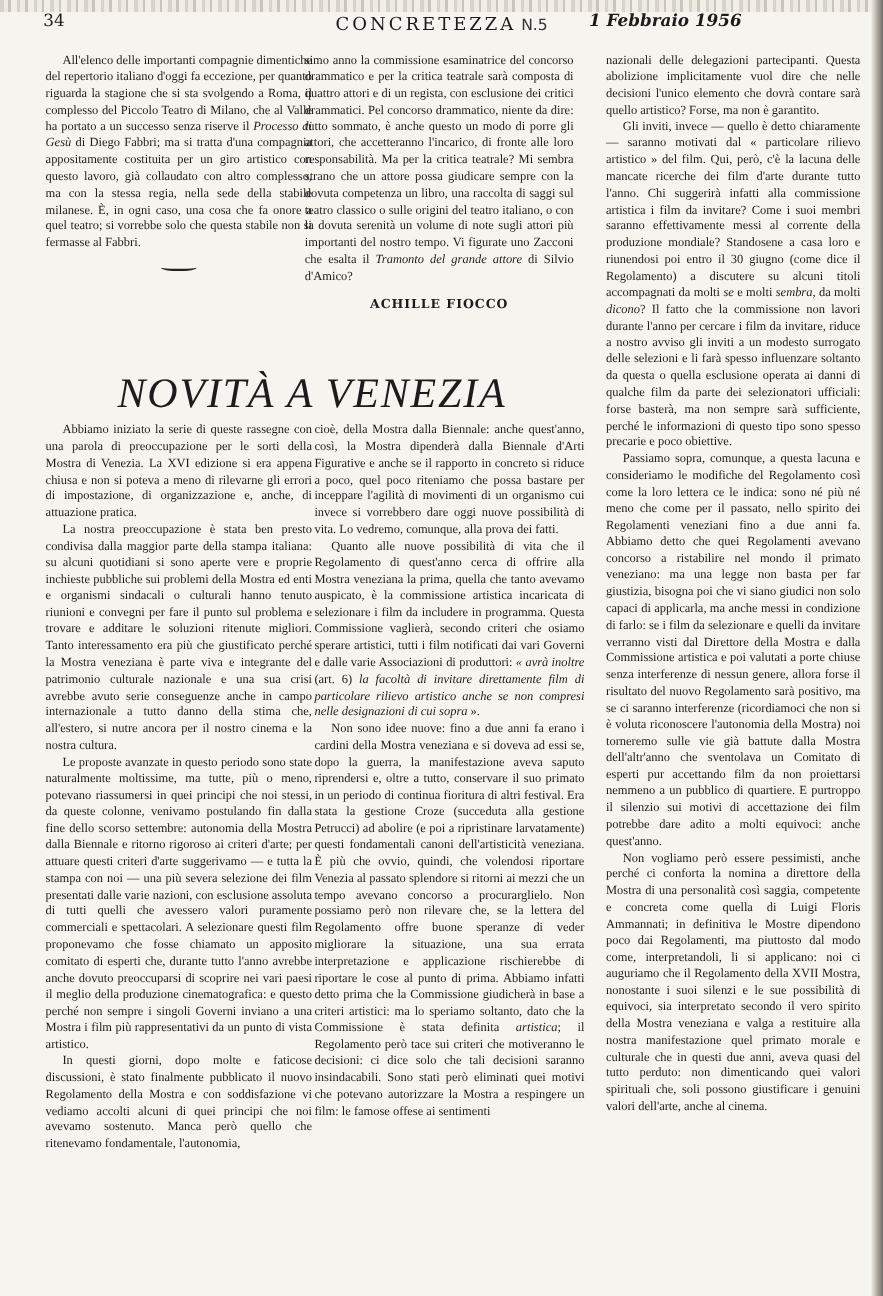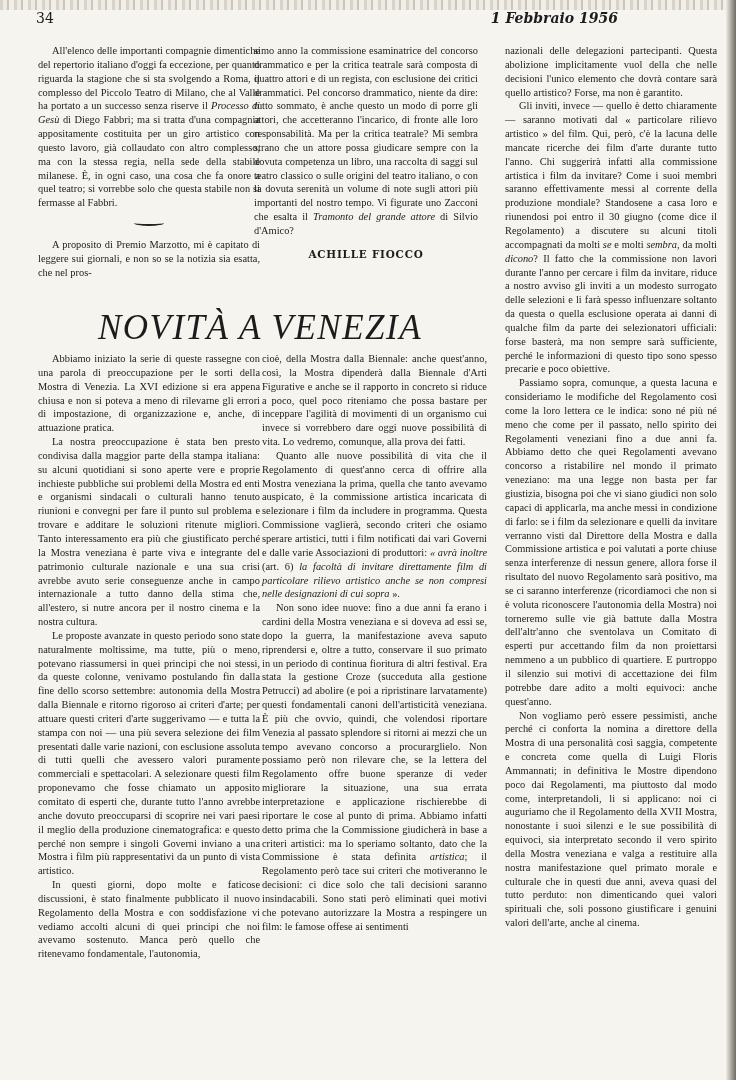--- a/index.html
+++ b/index.html
@@ -27,27 +27,29 @@
   .headline{position:absolute;left:60px;top:308px;width:400px;text-align:center;font-size:35px;letter-spacing:1.5px;font-family:"Liberation Serif","DejaVu Serif",serif;font-style:italic;}
 </style>
 </head>
 <body>
 
 <div class="scan-top"></div>
 <div class="scan-right"></div>
 
 <div class="header">
   <span class="page-num">34</span>
+  <div class="masthead">
+    <span>CONCRETEZZA</span><span class="hand">N.5</span>
+  </div>
   <span class="date">1 Febbraio 1956</span>
 </div>
 
 <div class="col c1">
   <p><span>All'elenco delle importanti compagnie dimentiche del repertorio italiano d'oggi fa eccezione, per quanto riguarda la stagione che si sta svolgendo a Roma, il complesso del Piccolo Teatro di Milano, che al Valle ha portato a un successo senza riserve il </span><i>Processo di Gesù</i><span> di Diego Fabbri; ma si tratta d'una compagnia appositamente costituita per un giro artistico con questo lavoro, già collaudato con altro complesso, ma con la stessa regia, nella sede della stabile milanese. È, in ogni caso, una cosa che fa onore a quel teatro; si vorrebbe solo che questa stabile non si fermasse al Fabbri.</span></p>
   <span class="divider"></span>
-  <p>A proposito di Premio Marzotto, mi è capitato di leggere sui giornali, e non so se la notizia sia esatta, che nel pros-</p>
 </div>
 
 <div class="col c2">
   <p class="noind"><span>simo anno la commissione esaminatrice del concorso drammatico e per la critica teatrale sarà composta di quattro attori e di un regista, con esclusione dei critici drammatici. Pel concorso drammatico, niente da dire: tutto sommato, è anche questo un modo di porre gli attori, che accetteranno l'incarico, di fronte alle loro responsabilità. Ma per la critica teatrale? Mi sembra strano che un attore possa giudicare sempre con la dovuta competenza un libro, una raccolta di saggi sul teatro classico o sulle origini del teatro italiano, o con la dovuta serenità un volume di note sugli attori più importanti del nostro tempo. Vi figurate uno Zacconi che esalta il </span><i>Tramonto del grande attore</i><span> di Silvio d'Amico?</span></p>
   <div class="sig">ACHILLE FIOCCO</div>
 </div>
 
 <div class="headline">NOVITÀ A VENEZIA</div>
 
 <div class="col c1b">
@@ -57,18 +59,18 @@
   <p>In questi giorni, dopo molte e faticose discussioni, è stato finalmente pubblicato il nuovo Regolamento della Mostra e con soddisfazione vi vediamo accolti alcuni di quei principi che noi avevamo sostenuto. Manca però quello che ritenevamo fondamentale, l'autonomia,</p>
 </div>
 
 <div class="col c2b">
   <p class="noind">cioè, della Mostra dalla Biennale: anche quest'anno, così, la Mostra dipenderà dalla Biennale d'Arti Figurative e anche se il rapporto in concreto si riduce a poco, quel poco riteniamo che possa bastare per inceppare l'agilità di movimenti di un organismo cui invece si vorrebbero dare oggi nuove possibilità di vita. Lo vedremo, comunque, alla prova dei fatti.</p>
   <p><span>Quanto alle nuove possibilità di vita che il Regolamento di quest'anno cerca di offrire alla Mostra veneziana la prima, quella che tanto avevamo auspicato, è la commissione artistica incaricata di selezionare i film da includere in programma. Questa Commissione vaglierà, secondo criteri che osiamo sperare artistici, tutti i film notificati dai vari Governi e dalle varie Associazioni di produttori: </span><i><span>« avrà inoltre</span></i><span> (art. 6) </span><i><span>la facoltà di invitare direttamente film di particolare rilievo artistico anche se non compresi nelle designazioni di cui sopra</span></i><span> ».</span></p>
   <p><span>Non sono idee nuove: fino a due anni fa erano i cardini della Mostra veneziana e si doveva ad essi se, dopo la guerra, la manifestazione aveva saputo riprendersi e, oltre a tutto, conservare il suo primato in un periodo di continua fioritura di altri festival. Era stata la gestione Croze (succeduta alla gestione Petrucci) ad abolire (e poi a ripristinare larvatamente) questi fondamentali canoni dell'artisticità veneziana. È più che ovvio, quindi, che volendosi riportare Venezia al passato splendore si ritorni ai mezzi che un tempo avevano concorso a procurarglielo. Non possiamo però non rilevare che, se la lettera del Regolamento offre buone speranze di veder migliorare la situazione, una sua errata interpretazione e applicazione rischierebbe di riportare le cose al punto di prima. Abbiamo infatti detto prima che la Commissione giudicherà in base a criteri artistici: ma lo speriamo soltanto, dato che la Commissione è stata definita </span><i>artistica</i><span>; il Regolamento però tace sui criteri che motiveranno le decisioni: ci dice solo che tali decisioni saranno insindacabili. Sono stati però eliminati quei motivi che potevano autorizzare la Mostra a respingere un film: le famose offese ai sentimenti</span></p>
 </div>
 
 <div class="col c3">
-  <p class="noind">nazionali delle delegazioni partecipanti. Questa abolizione implicitamente vuol della che nelle decisioni l'unico elemento che dovrà contare sarà quello artistico? Forse, ma non è garantito.</p>
+  <p class="noind">nazionali delle delegazioni partecipanti. Questa abolizione implicitamente vuol dire che nelle decisioni l'unico elemento che dovrà contare sarà quello artistico? Forse, ma non è garantito.</p>
   <p><span>Gli inviti, invece — quello è detto chiaramente — saranno motivati dal « particolare rilievo artistico » del film. Qui, però, c'è la lacuna delle mancate ricerche dei film d'arte durante tutto l'anno. Chi suggerirà infatti alla commissione artistica i film da invitare? Come i suoi membri saranno effettivamente messi al corrente della produzione mondiale? Standosene a casa loro e riunendosi poi entro il 30 giugno (come dice il Regolamento) a discutere su alcuni titoli accompagnati da molti </span><i>se</i><span> e molti </span><i>sembra</i><span>, da molti </span><i>dicono</i><span>? Il fatto che la commissione non lavori durante l'anno per cercare i film da invitare, riduce a nostro avviso gli inviti a un modesto surrogato delle selezioni e li farà spesso influenzare soltanto da questa o quella esclusione operata ai danni di qualche film da parte dei selezionatori ufficiali: forse basterà, ma non sempre sarà sufficiente, perché le informazioni di questo tipo sono spesso precarie e poco obiettive.</span></p>
   <p>Passiamo sopra, comunque, a questa lacuna e consideriamo le modifiche del Regolamento così come la loro lettera ce le indica: sono né più né meno che come per il passato, nello spirito dei Regolamenti veneziani fino a due anni fa. Abbiamo detto che quei Regolamenti avevano concorso a ristabilire nel mondo il primato veneziano: ma una legge non basta per far giustizia, bisogna poi che vi siano giudici non solo capaci di applicarla, ma anche messi in condizione di farlo: se i film da selezionare e quelli da invitare verranno visti dal Direttore della Mostra e dalla Commissione artistica e poi valutati a porte chiuse senza interferenze di nessun genere, allora forse il risultato del nuovo Regolamento sarà positivo, ma se ci saranno interferenze (ricordiamoci che non si è voluta riconoscere l'autonomia della Mostra) noi torneremo sulle vie già battute dalla Mostra dell'altr'anno che sventolava un Comitato di esperti pur accettando film da non proiettarsi nemmeno a un pubblico di quartiere. E purtroppo il silenzio sui motivi di accettazione dei film potrebbe dare adito a molti equivoci: anche quest'anno.</p>
   <p>Non vogliamo però essere pessimisti, anche perché ci conforta la nomina a direttore della Mostra di una personalità così saggia, competente e concreta come quella di Luigi Floris Ammannati; in definitiva le Mostre dipendono poco dai Regolamenti, ma piuttosto dal modo come, interpretandoli, li si applicano: noi ci auguriamo che il Regolamento della XVII Mostra, nonostante i suoi silenzi e le sue possibilità di equivoci, sia interpretato secondo il vero spirito della Mostra veneziana e valga a restituire alla nostra manifestazione quel primato morale e culturale che in questi due anni, aveva quasi del tutto perduto: non dimenticando quei valori spirituali che, soli possono giustificare i genuini valori dell'arte, anche al cinema.</p>
 
 </div>
 
 </body></html>

